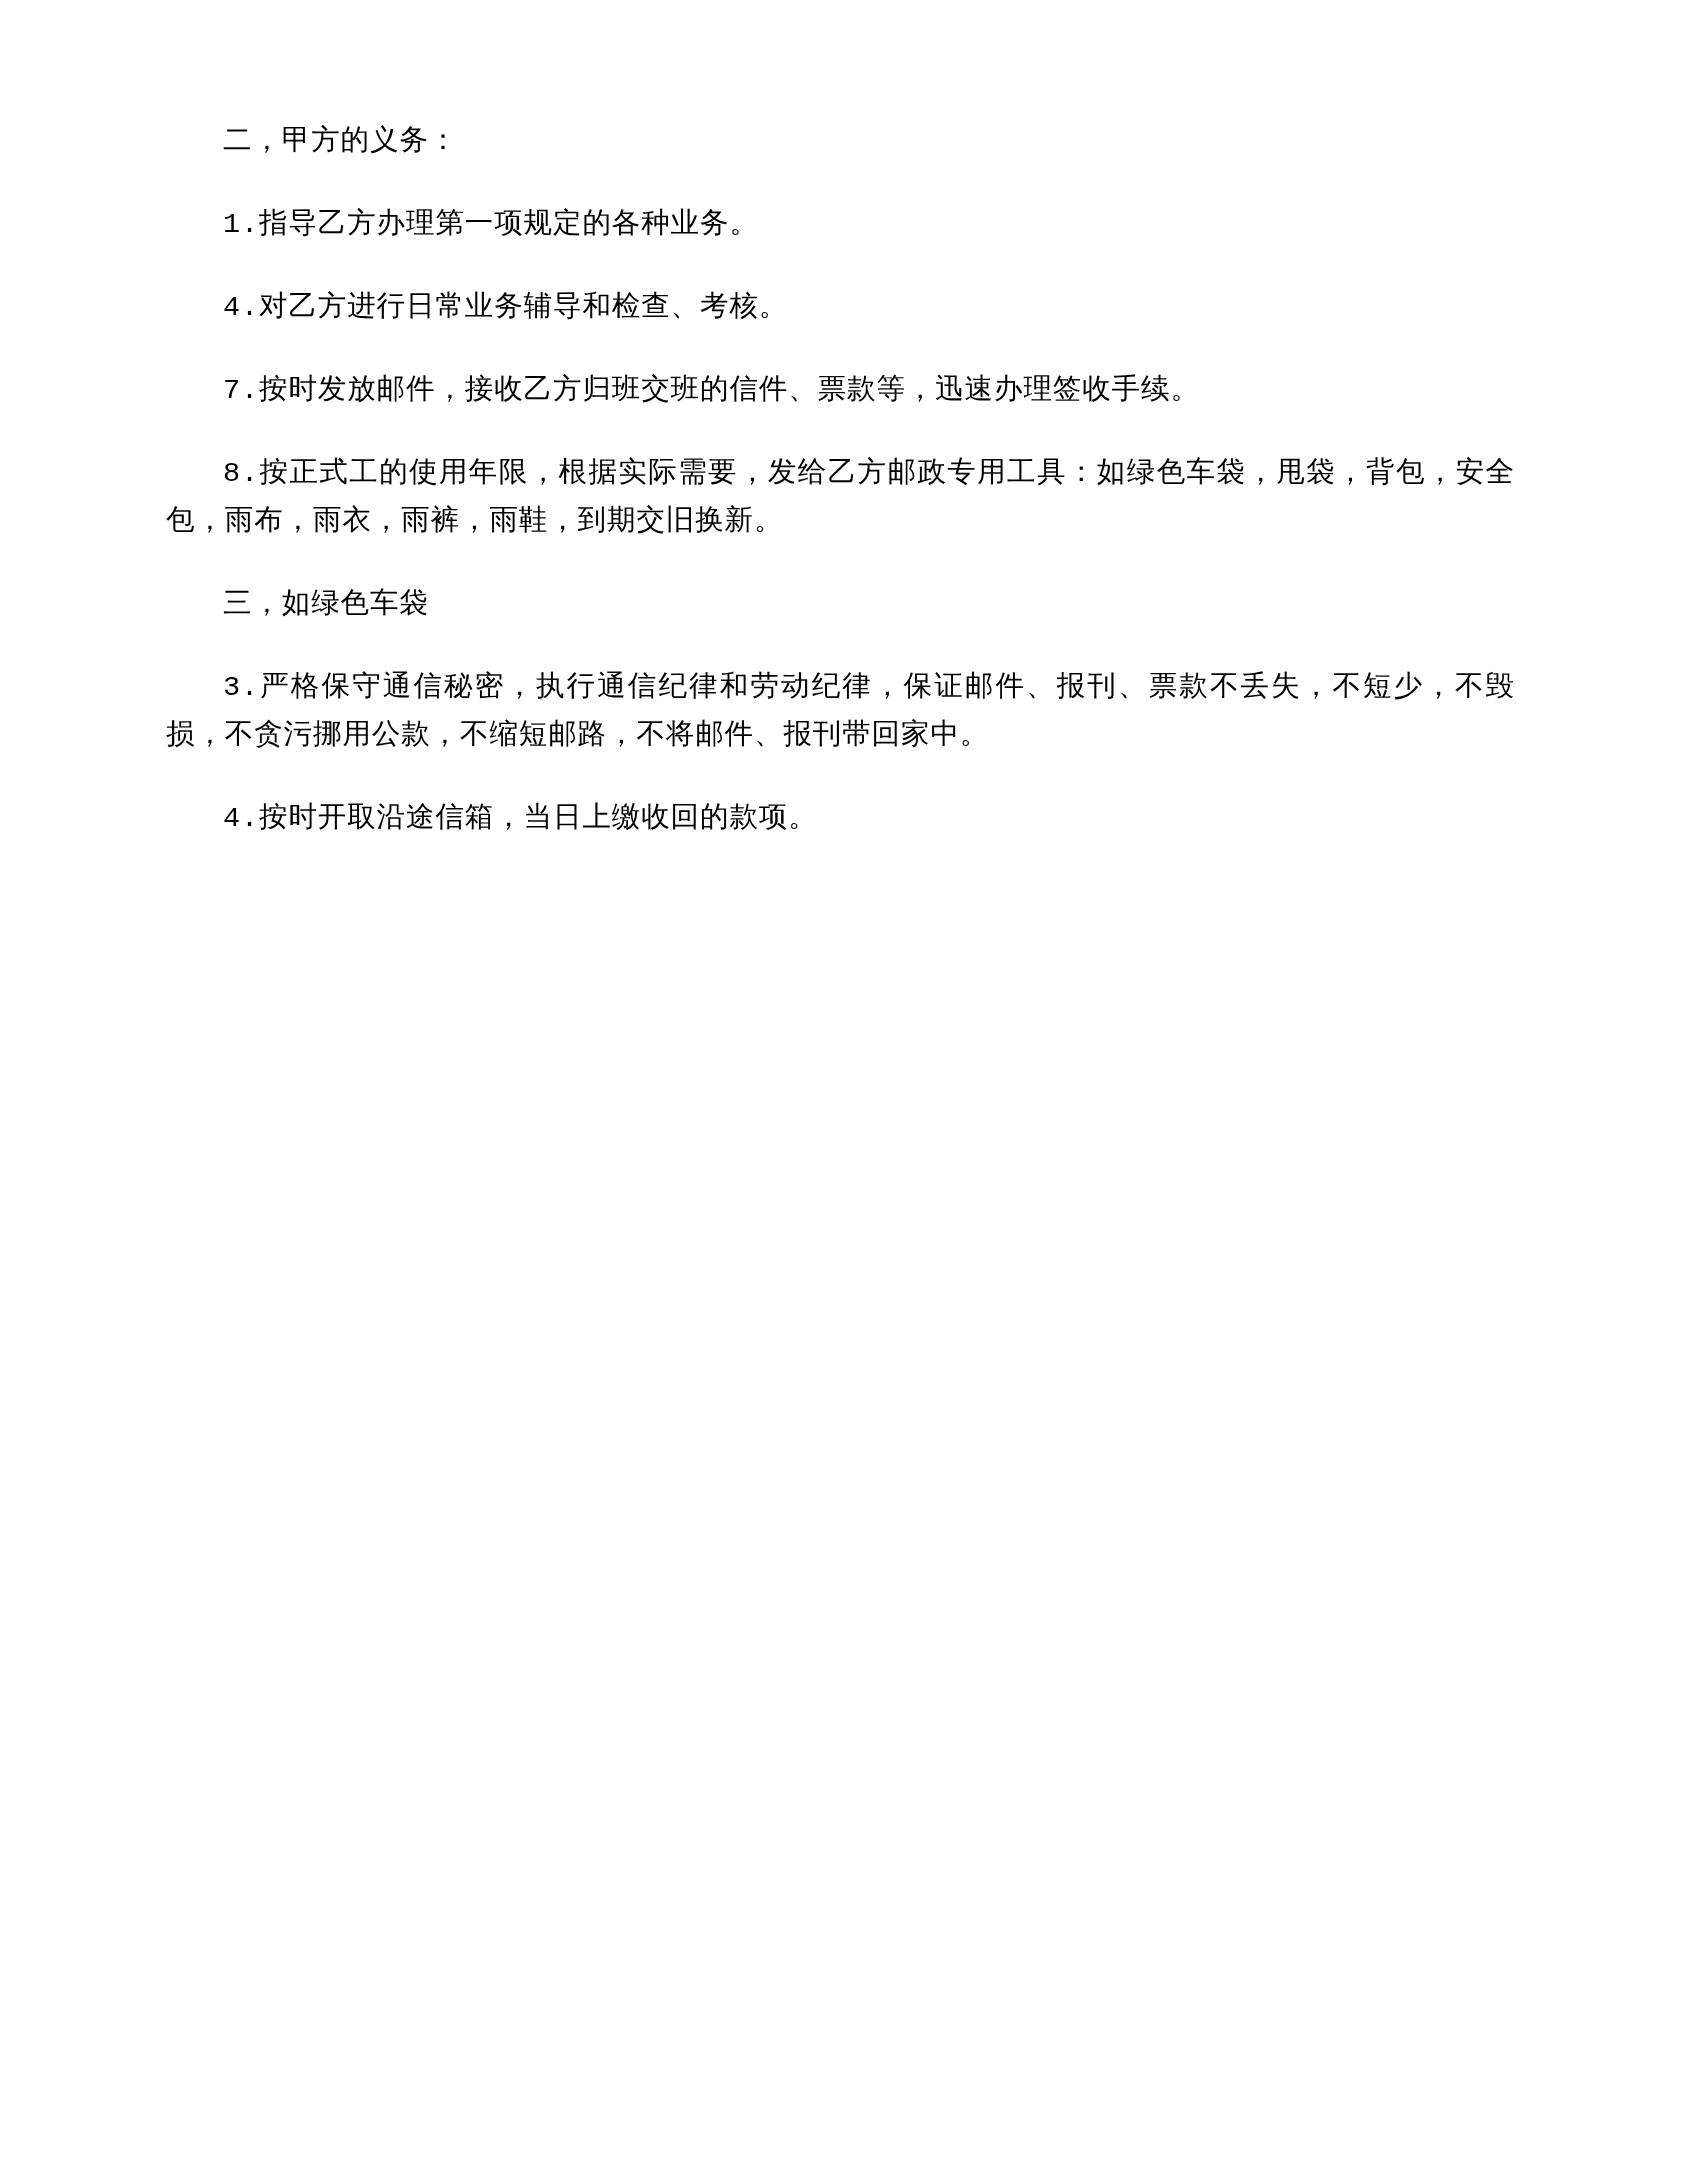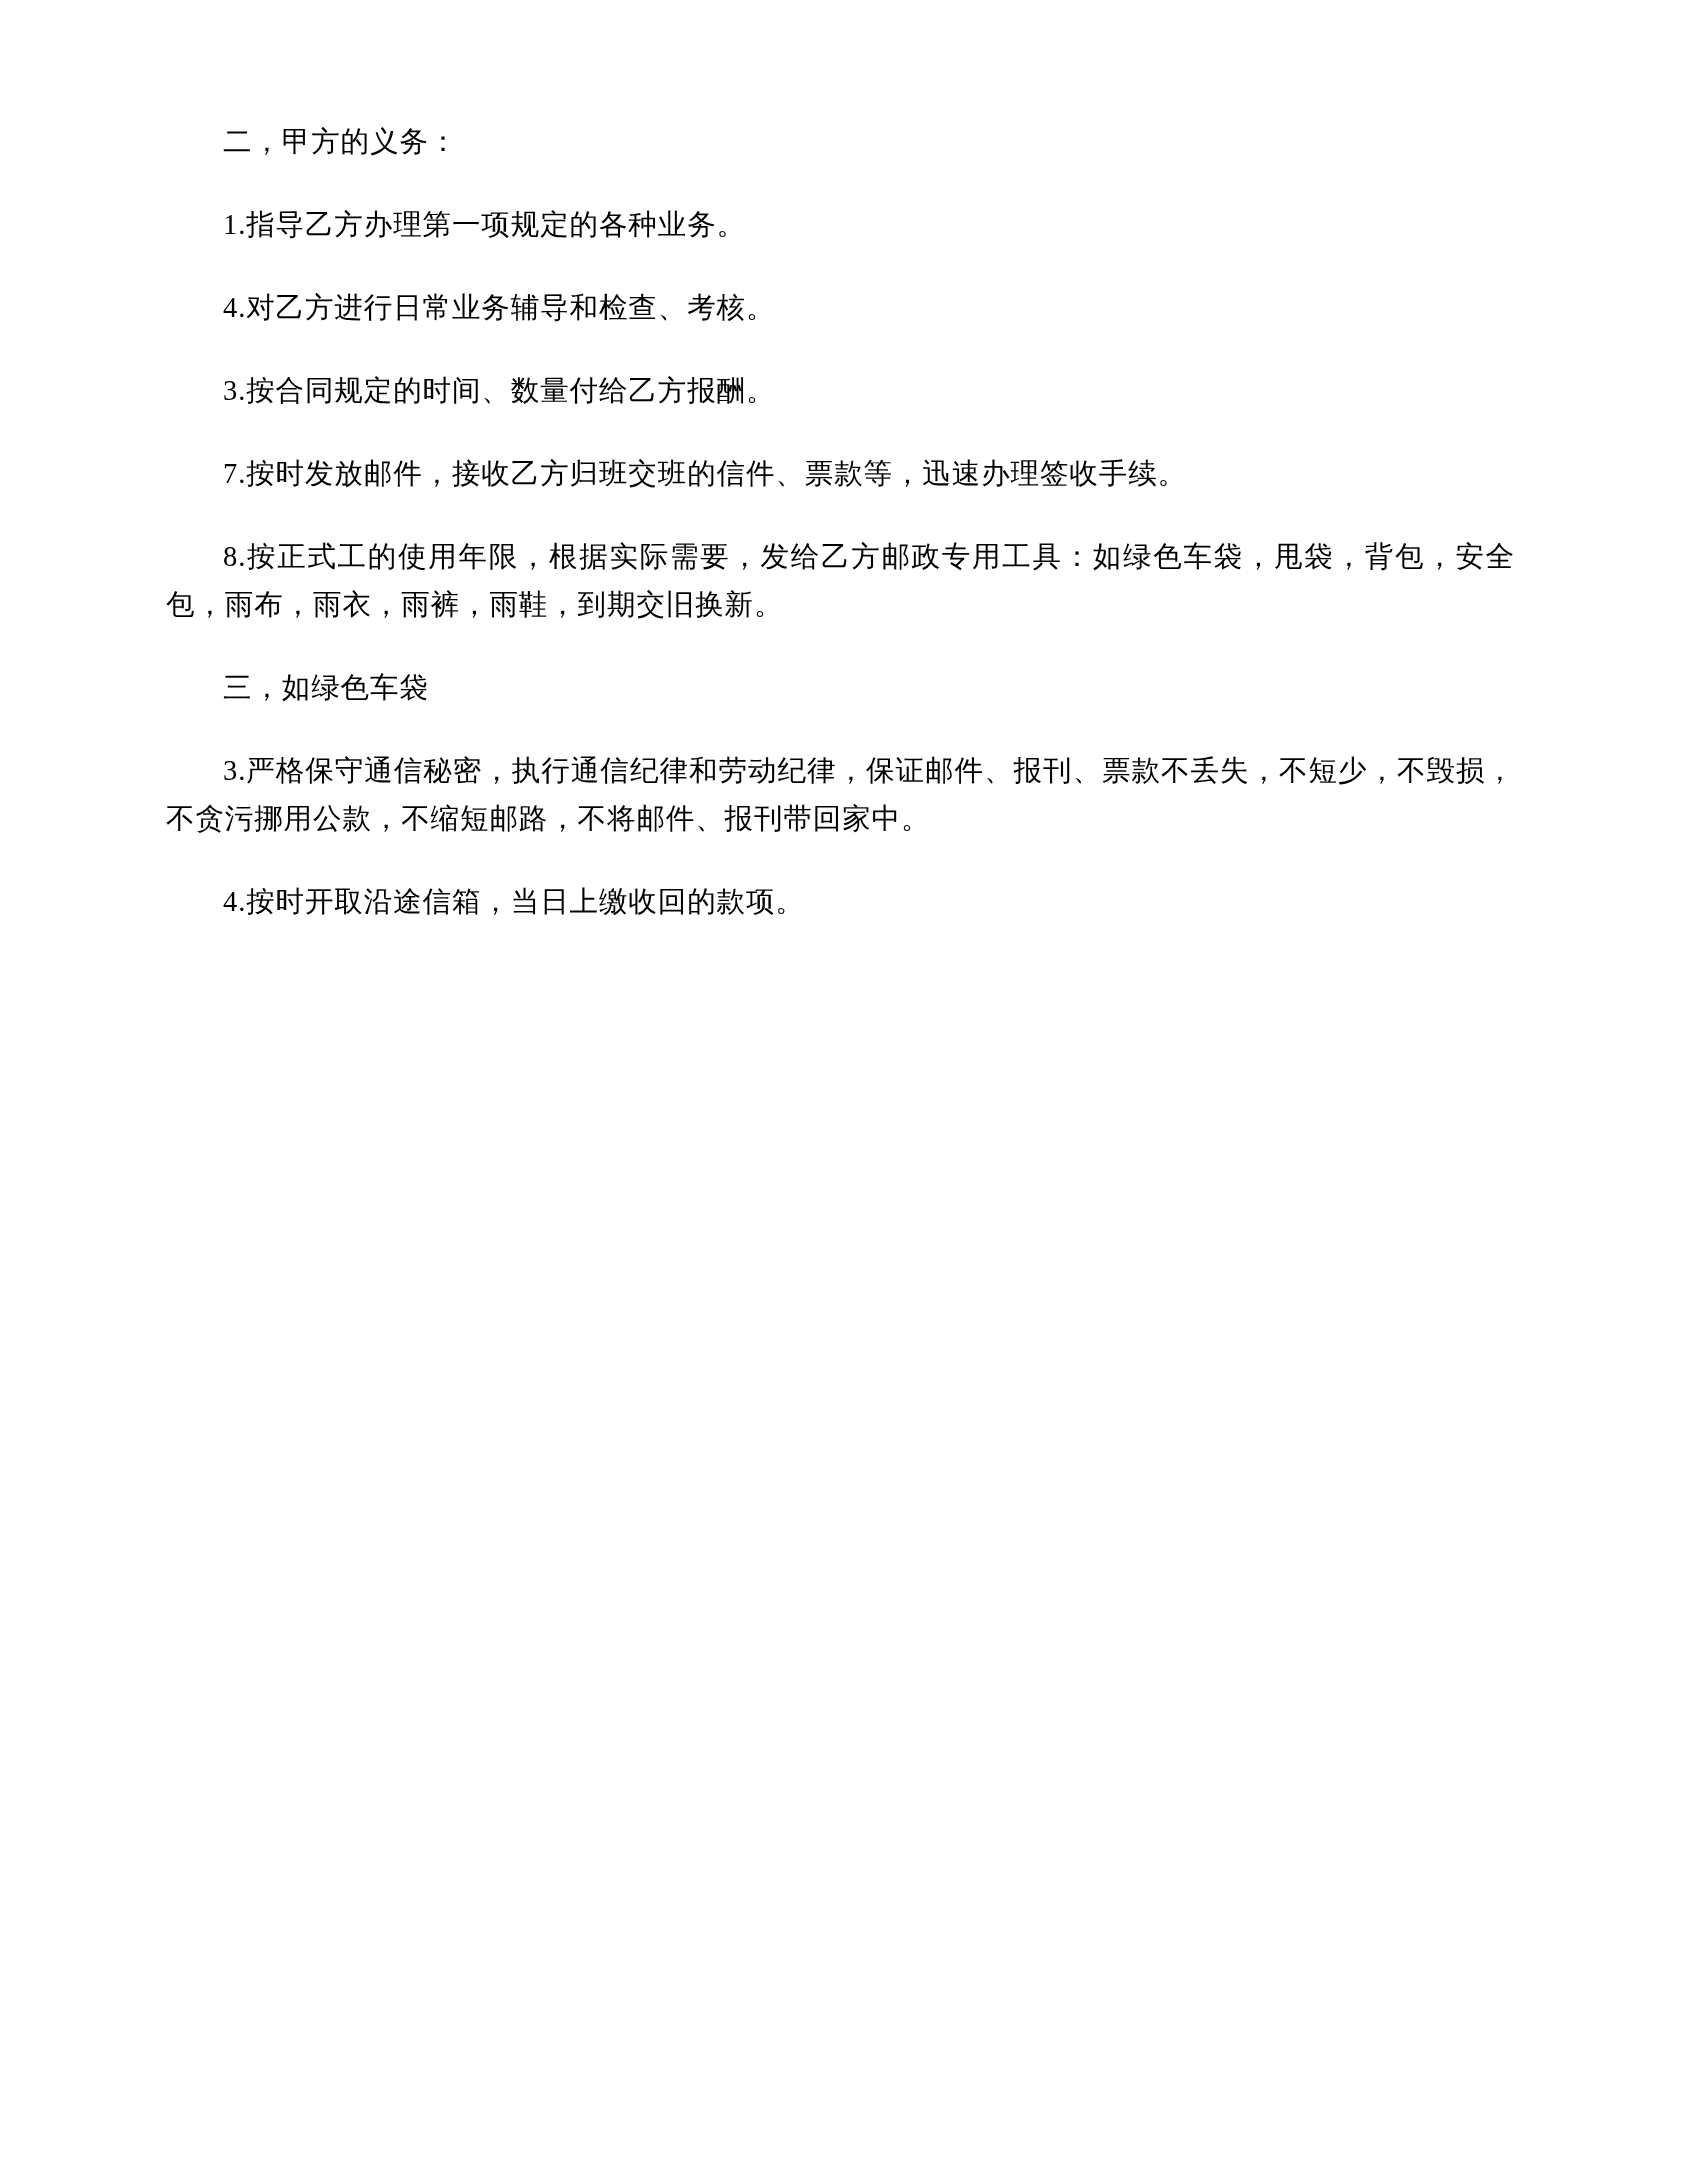--- a/index.html
+++ b/index.html
@@ -23,34 +23,34 @@
     overflow: hidden;
   }
   .doc p {
     margin: 0 0 35px 0;
     font-size: 28.5px;
     line-height: 48px;
     text-indent: 2em;
     text-align: justify;
     letter-spacing: 0.9px;
     word-break: break-all;
+    font-family: Liberation Mono, monospace;
   }
   .doc p.section-heading {
     text-align: left;
   }
 </style>
 </head>
 <body>
 
 <div class="page">
   <div class="doc">
     <p class="section-heading">二，甲方的义务：</p>
     <p>1.指导乙方办理第一项规定的各种业务。</p>
     <p>4.对乙方进行日常业务辅导和检查、考核。</p>
-    <p>3.按合同规定的时间、数量付给乙方报酬。</p>
     <p>7.按时发放邮件，接收乙方归班交班的信件、票款等，迅速办理签收手续。</p>
     <p>8.按正式工的使用年限，根据实际需要，发给乙方邮政专用工具：如绿色车袋，甩袋，背包，安全包，雨布，雨衣，雨裤，雨鞋，到期交旧换新。</p>
     <p class="section-heading">三，如绿色车袋</p>
     <p>3.严格保守通信秘密，执行通信纪律和劳动纪律，保证邮件、报刊、票款不丢失，不短少，不毁损，不贪污挪用公款，不缩短邮路，不将邮件、报刊带回家中。</p>
     <p>4.按时开取沿途信箱，当日上缴收回的款项。</p>
   </div>
 </div>
 
 
 </body></html>

